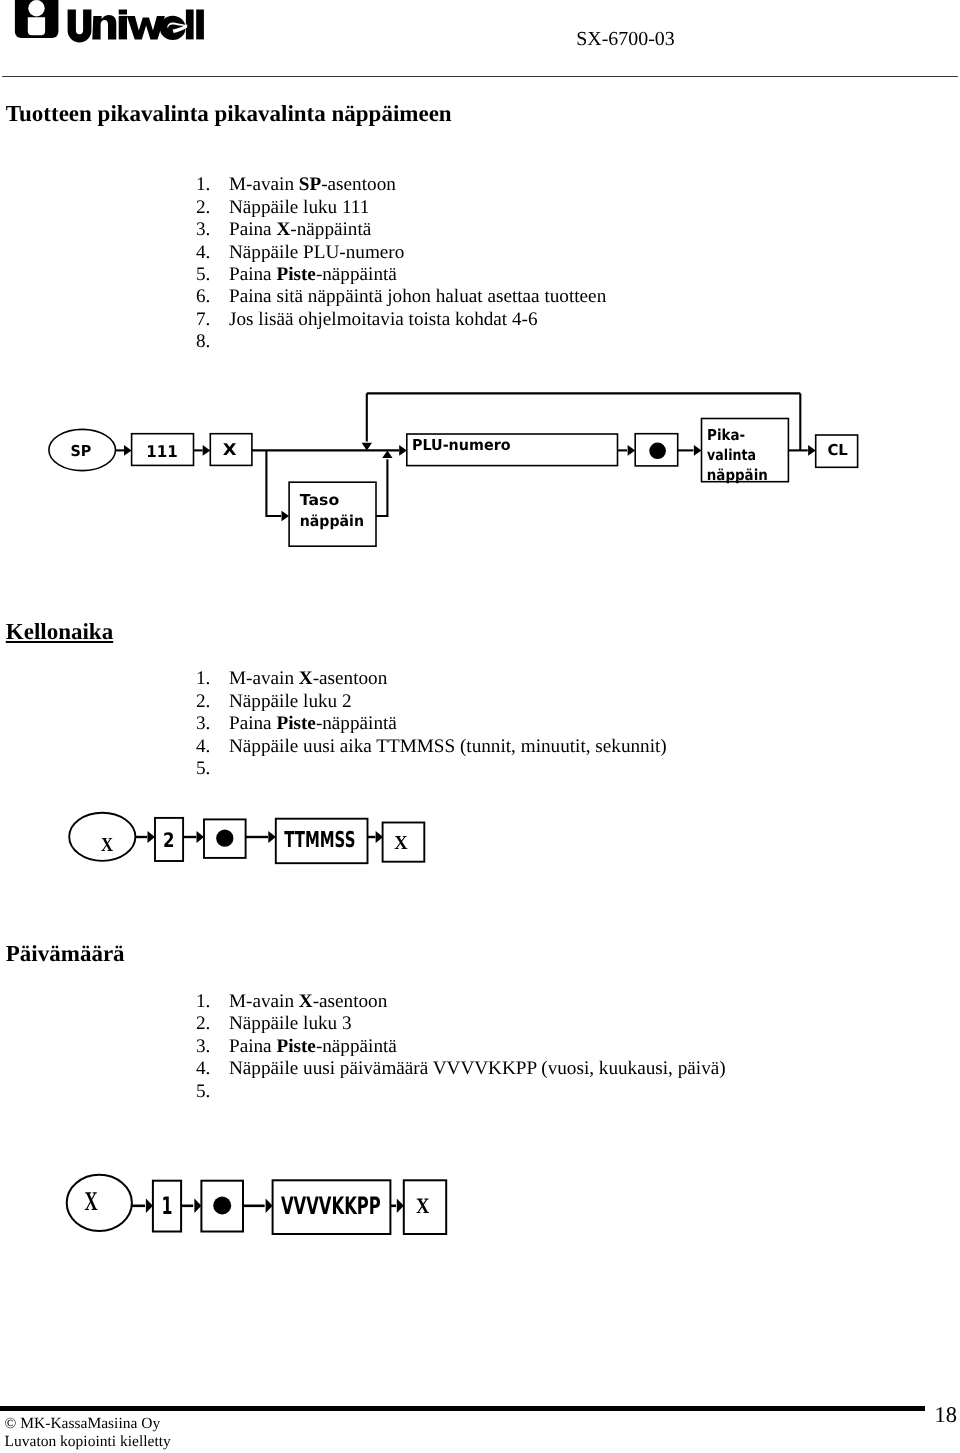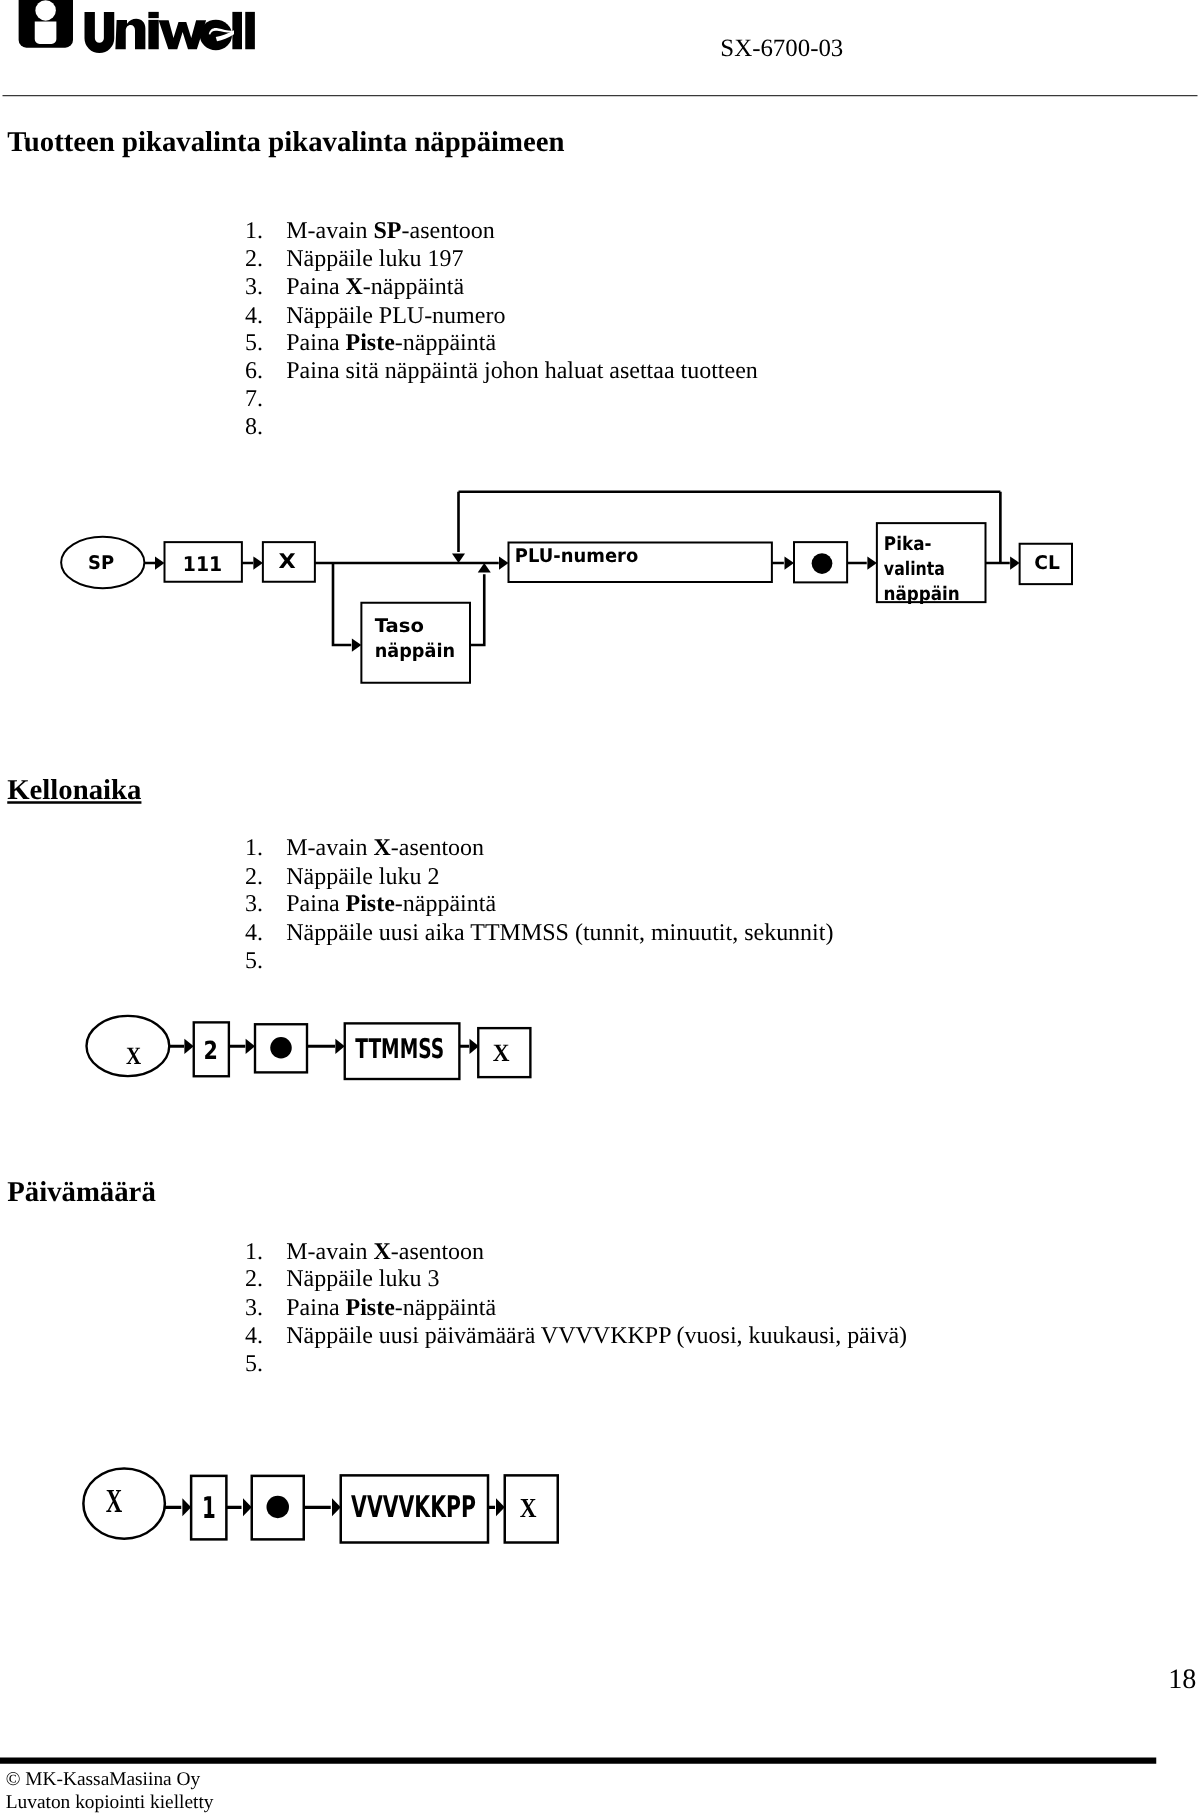--- a/index.html
+++ b/index.html
@@ -20,21 +20,21 @@
 
   
   .steps{position:absolute;font-size:19.2px;}
   .steps .row{display:flex;white-space:nowrap;height:22.4px;line-height:22.4px;}
   .steps .num{width:33px;flex:0 0 33px;}
   b{font-weight:bold;}
 
   
   .ftr-rule{position:absolute;left:0;top:1406.4px;width:925px;height:4.8px;background:#000;}
   .ftr{position:absolute;left:4.6px;top:1414.8px;font-size:15.5px;line-height:17.7px;}
-  .pageno{position:absolute;left:934.6px;top:1330px;font-size:22.5px;}
+  .pageno{position:absolute;left:934.6px;top:1402px;font-size:22.5px;}
 
   
   .flow{position:absolute;}
   .flow text{font-family:"DejaVu Sans",sans-serif;font-weight:bold;fill:#000;
              -webkit-font-smoothing:antialiased;text-rendering:geometricPrecision;
              paint-order:stroke fill;}
   .flow text.serif{font-family:"Liberation Serif",serif;font-weight:bold;}
 </style>
 </head>
 <body>
@@ -70,40 +70,41 @@
 
   <div id="sections">
       <div class="h1" style="top: 102px;">Tuotteen pikavalinta pikavalinta näppäimeen</div>
       <div class="steps" style="top: 174.4px; left: 196px;">
         <div class="row">
           <span class="num">1.</span>
           <span class="txt"><span>M-avain </span><b>SP</b><span>-asentoon</span></span>
         </div>
         <div class="row">
           <span class="num">2.</span>
-          <span class="txt"><span>Näppäile luku 197</span></span>
+          <span class="txt"><span>Näppäile luku 111</span></span>
         </div>
         <div class="row">
           <span class="num">3.</span>
           <span class="txt"><span>Paina </span><b>X</b><span>-näppäintä</span></span>
         </div>
         <div class="row">
           <span class="num">4.</span>
           <span class="txt"><span>Näppäile PLU-numero</span></span>
         </div>
         <div class="row">
           <span class="num">5.</span>
           <span class="txt"><span>Paina </span><b>Piste</b><span>-näppäintä</span></span>
         </div>
         <div class="row">
           <span class="num">6.</span>
           <span class="txt"><span>Paina sitä näppäintä johon haluat asettaa tuotteen</span></span>
         </div>
         <div class="row">
           <span class="num">7.</span>
+          <span class="txt"><span>Jos lisää ohjelmoitavia toista kohdat 4-6</span></span>
         </div>
         <div class="row">
           <span class="num">8.</span>
         </div>
       </div>
       <div class="h1" style="top: 619.6px; text-decoration: underline;">Kellonaika</div>
       <div class="steps" style="top: 668.4px; left: 196px;">
         <div class="row">
           <span class="num">1.</span>
           <span class="txt"><span>M-avain </span><b>X</b><span>-asentoon</span></span>

